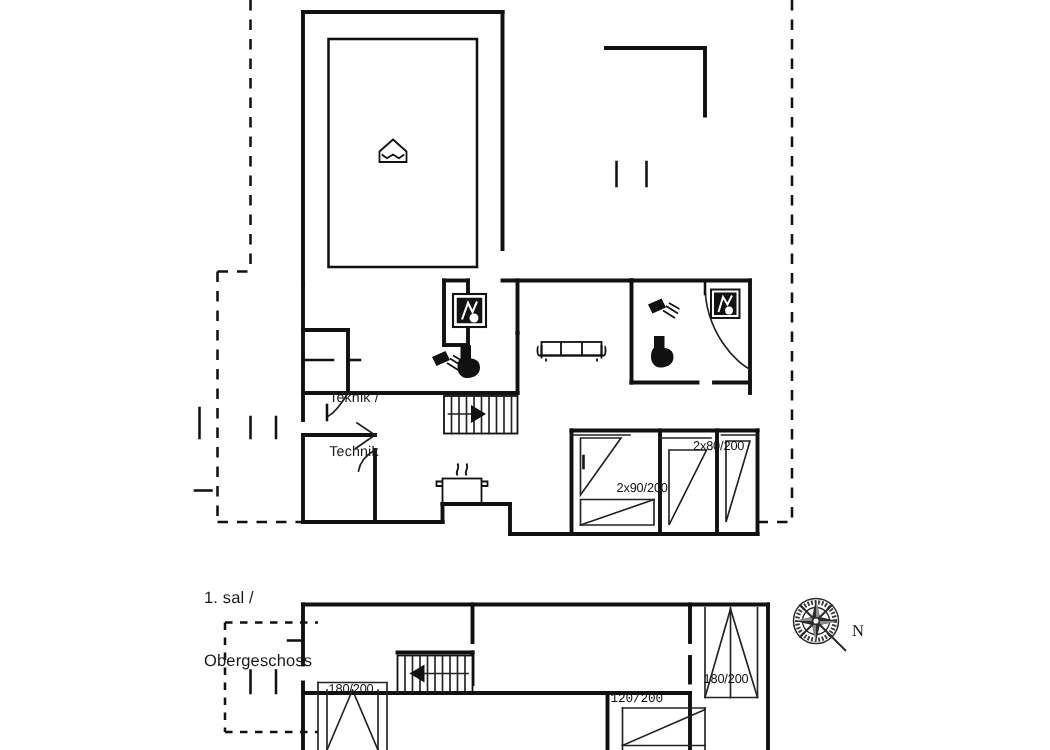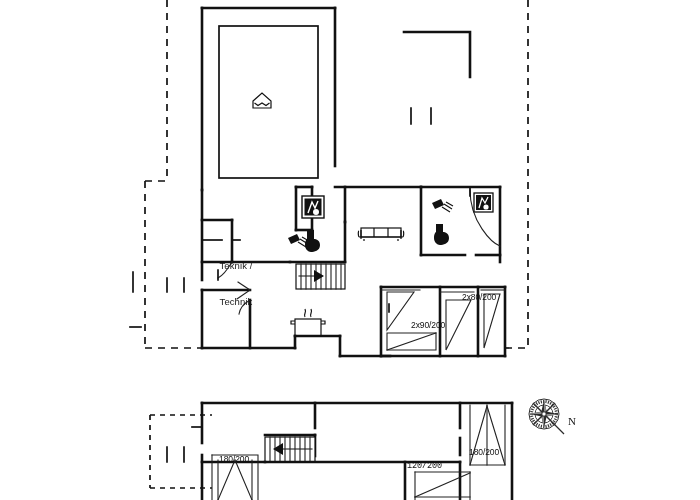--- a/index.html
+++ b/index.html
@@ -273,20 +273,24 @@
 
   <div class="floor-label" style="left:208px; top:236px; text-align:center; width:56px; font-size:9.5px; line-height:12px;">
     <div>Teknik /</div>
     <div>Technik</div>
   </div>
 
   <div class="dim-label" style="left:411px; top:320px;">2x90/200</div>
 
   <div class="dim-label" style="left:462px; top:292px;">2x80/200</div>
 
+  <div class="floor-label" id="floor-label-lower">
+    <div>1. sal /</div>
+    <div>Obergeschoss</div>
+  </div>
 
   <div class="dim-label" style="left:219px; top:454px;">180/200</div>
 
   <div class="dim-label" style="left:469px; top:447px;">180/200</div>
 
   <div class="dim-label" style="left:407px; top:461px;font-family:Liberation Mono, monospace;">120/200</div>
 
   <div class="compass-n" style="left:568px; top:415px;">N</div>
 
 </div>

